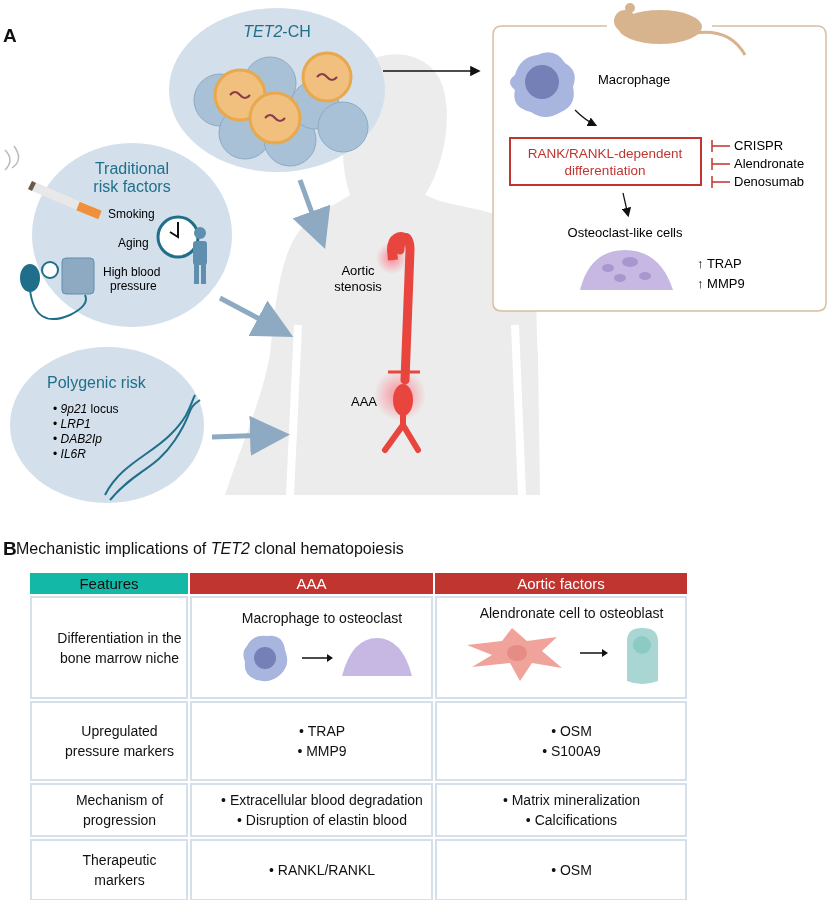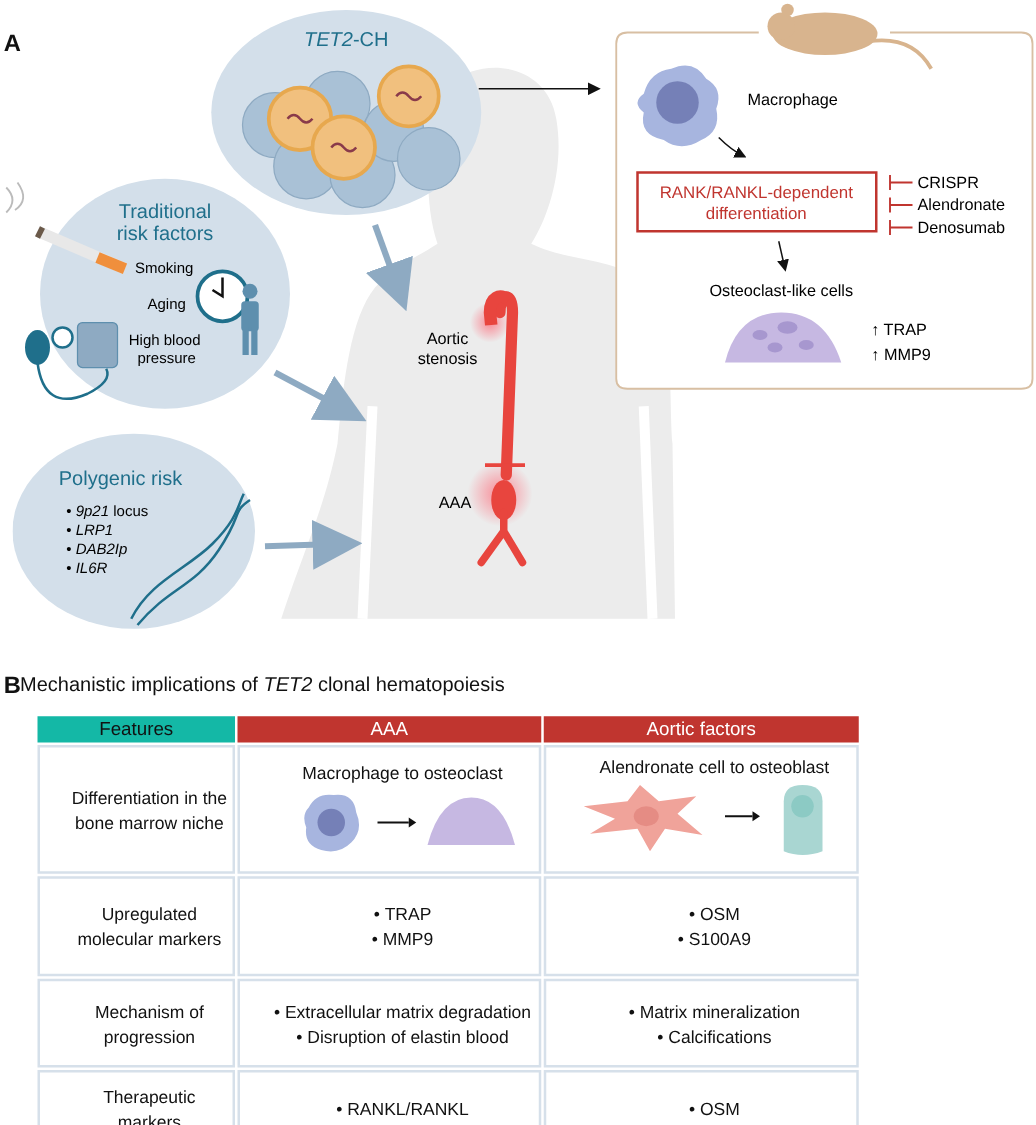--- a/index.html
+++ b/index.html
@@ -198,31 +198,31 @@
         <path d="M118 30 L140 30" stroke="#111" stroke-width="1.5"></path>
             <path d="M140 26 L146 30 L140 34Z" fill="#111"></path>
         <path d="M165 18 Q165 5 180 5 Q196 5 196 18 L196 58 Q180 64 165 58 Z" fill="#a9d6d2"></path>
         <circle cx="180" cy="22" r="9" fill="#8ccac4"></circle>
       </svg>
     </td>
   </tr>
   <tr style="height:80px;">
     <td>
           <div>Upregulated</div>
-          <div>molecular markers</div>
+          <div>pressure markers</div>
         </td>
     <td><div class="bul"><div>TRAP</div><div>MMP9</div></div></td>
     <td><div class="bul"><div>OSM</div><div>S100A9</div></div></td>
   </tr>
-  <tr style="height:71px;">
+  <tr style="height:54px;">
     <td>
           <div>Mechanism of</div>
           <div>progression</div>
         </td>
-    <td><div class="bul"><div>Extracellular matrix degradation</div><div>Disruption of elastin blood</div></div></td>
+    <td><div class="bul"><div>Extracellular blood degradation</div><div>Disruption of elastin blood</div></div></td>
     <td><div class="bul"><div>Matrix mineralization</div><div>Calcifications</div></div></td>
   </tr>
   <tr style="height:62px;">
     <td>
           <div>Therapeutic</div>
           <div>markers</div>
         </td>
     <td><div class="bul"><div>RANKL/RANKL</div></div></td>
     <td><div class="bul"><div>OSM</div></div></td>
   </tr>

